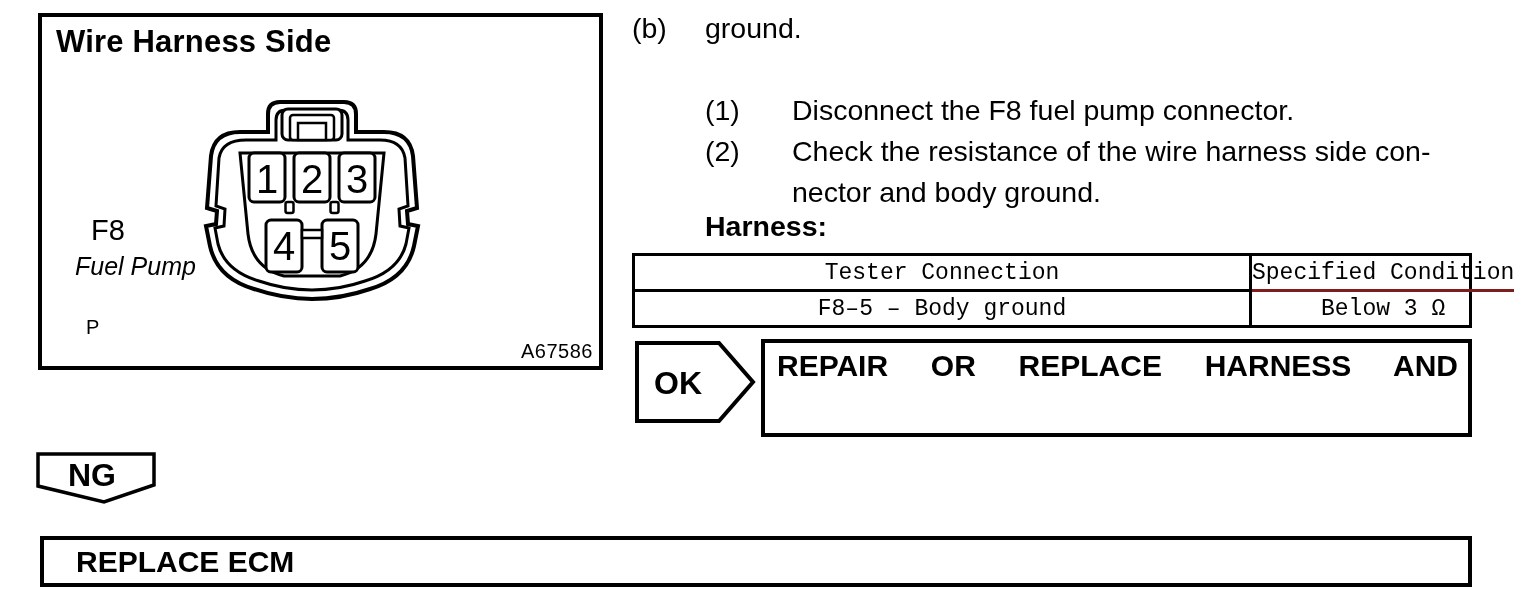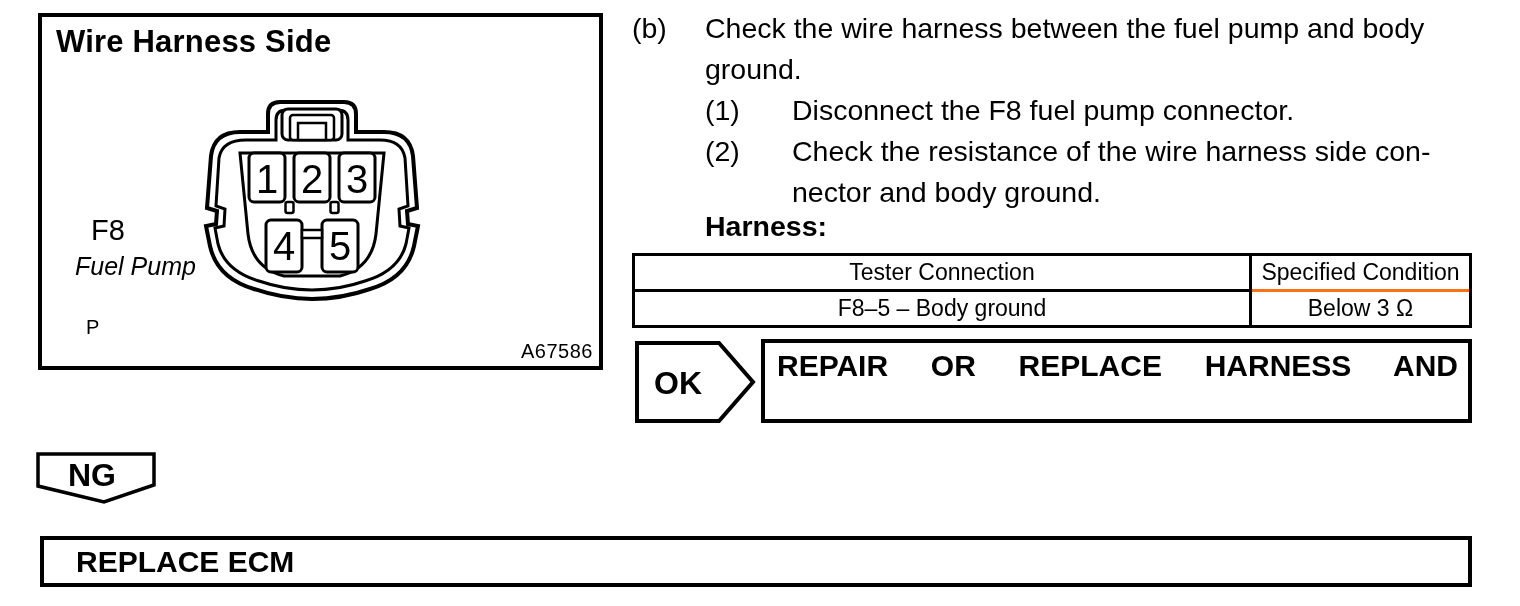--- a/index.html
+++ b/index.html
@@ -30,40 +30,40 @@
   .s1-label{left:705px;top:90px;}
   .s1-text{left:792px;top:90px;}
   .s2-label{left:705px;top:131px;}
   .s2-lines{left:792px;top:131px;}
   .standard{left:705px;top:206px;font-weight:bold;}
 
   
   .spec-table{
     left:632px;top:253px;width:840px;height:75px;
     border:3px solid #000;box-sizing:border-box;background:#fff;
-    display:grid;grid-template-columns:617px 1fr;grid-template-rows:36px 1fr;
+    display:grid;grid-template-columns:617px 1fr;grid-template-rows:36px 1fr;font-family:Liberation Mono, monospace;
   }
   .spec-table .cell{
     display:flex;align-items:center;justify-content:center;
     font-size:23px;box-sizing:border-box;white-space:nowrap;
   }
   .cell.c00{border-right:3px solid #000;border-bottom:3px solid #000;}
-  .cell.c01{border-bottom:3px solid #f97316;}
+  .cell.c01{border-bottom:3px solid #7f1d1d;}
   .cell.c10{border-right:3px solid #000;}
 
   
   .ok-svg{left:635px;top:340px;}
   .ng-svg{left:36px;top:452px;}
   .flow-label{font-weight:bold;font-size:32px;font-family:"Liberation Sans","DejaVu Sans",sans-serif;}
   .action-box{
     border:4px solid #000;box-sizing:border-box;background:#fff;
     font-weight:bold;color:#000;
   }
   .repair-box{
-    left:761px;top:339px;width:711px;height:84px;
+    left:761px;top:339px;width:711px;height:98px;
     padding:6px 10px 0 12px;font-size:30px;line-height:34px;
   }
   .repair-line1{text-align:justify;text-align-last:justify;}
   .repair-line2{text-align:left;}
   .ecm-box{
     left:40px;top:536px;width:1432px;height:51px;
     font-size:30px;line-height:43px;padding-left:32px;white-space:nowrap;
   }
   svg text{font-family:"Liberation Sans","DejaVu Sans",sans-serif;fill:#000;}
 </style>
@@ -110,21 +110,20 @@
   </svg>
 
   <div class="abs conn-id">F8</div>
   <div class="abs conn-name">Fuel Pump</div>
   <div class="abs conn-color">P</div>
   <div class="abs figure-code">A67586</div>
 </div>
 
 <div class="abs ptext b-label">(b)</div>
 <div class="abs ptext b-lines">
-  <div>Check the wire harness between the fuel pump and body</div>
   <div>ground.</div>
 </div>
 
 <div class="abs ptext s1-label">(1)</div>
 <div class="abs ptext s1-text">Disconnect the F8 fuel pump connector.</div>
 
 <div class="abs ptext s2-label">(2)</div>
 <div class="abs ptext s2-lines">
   <div>Check the resistance of the wire harness side con-</div>
   <div>nector and body ground.</div>

